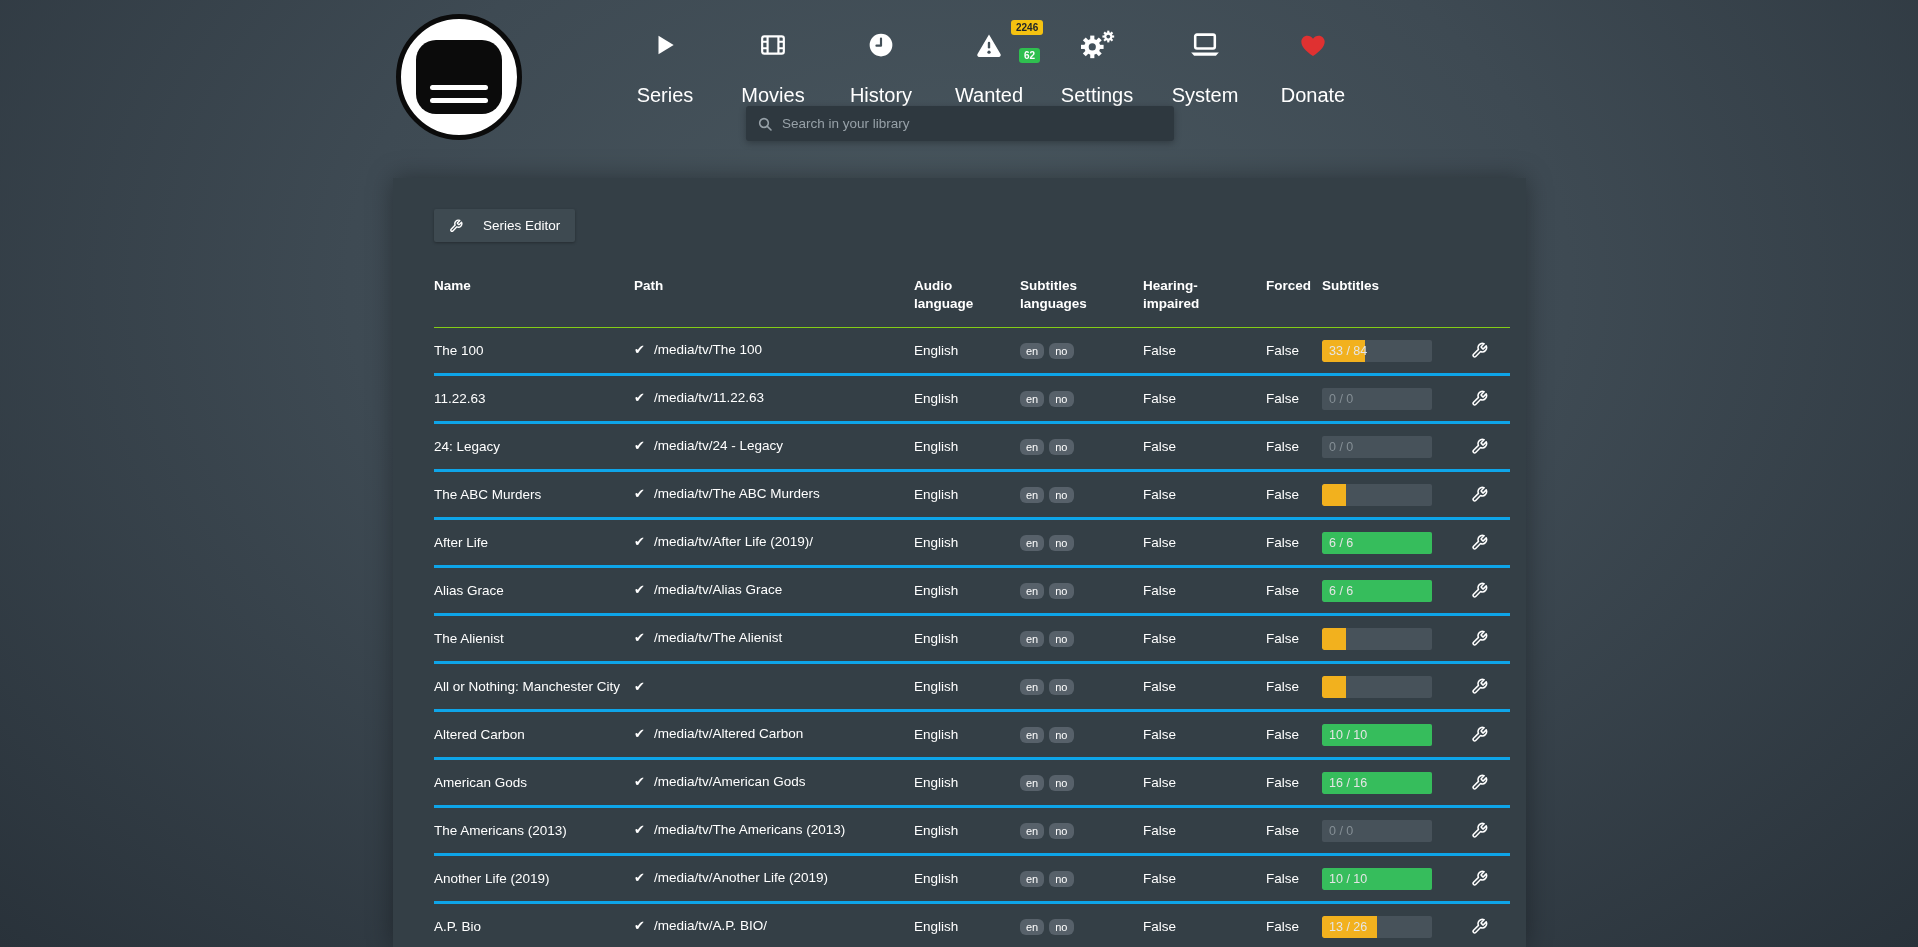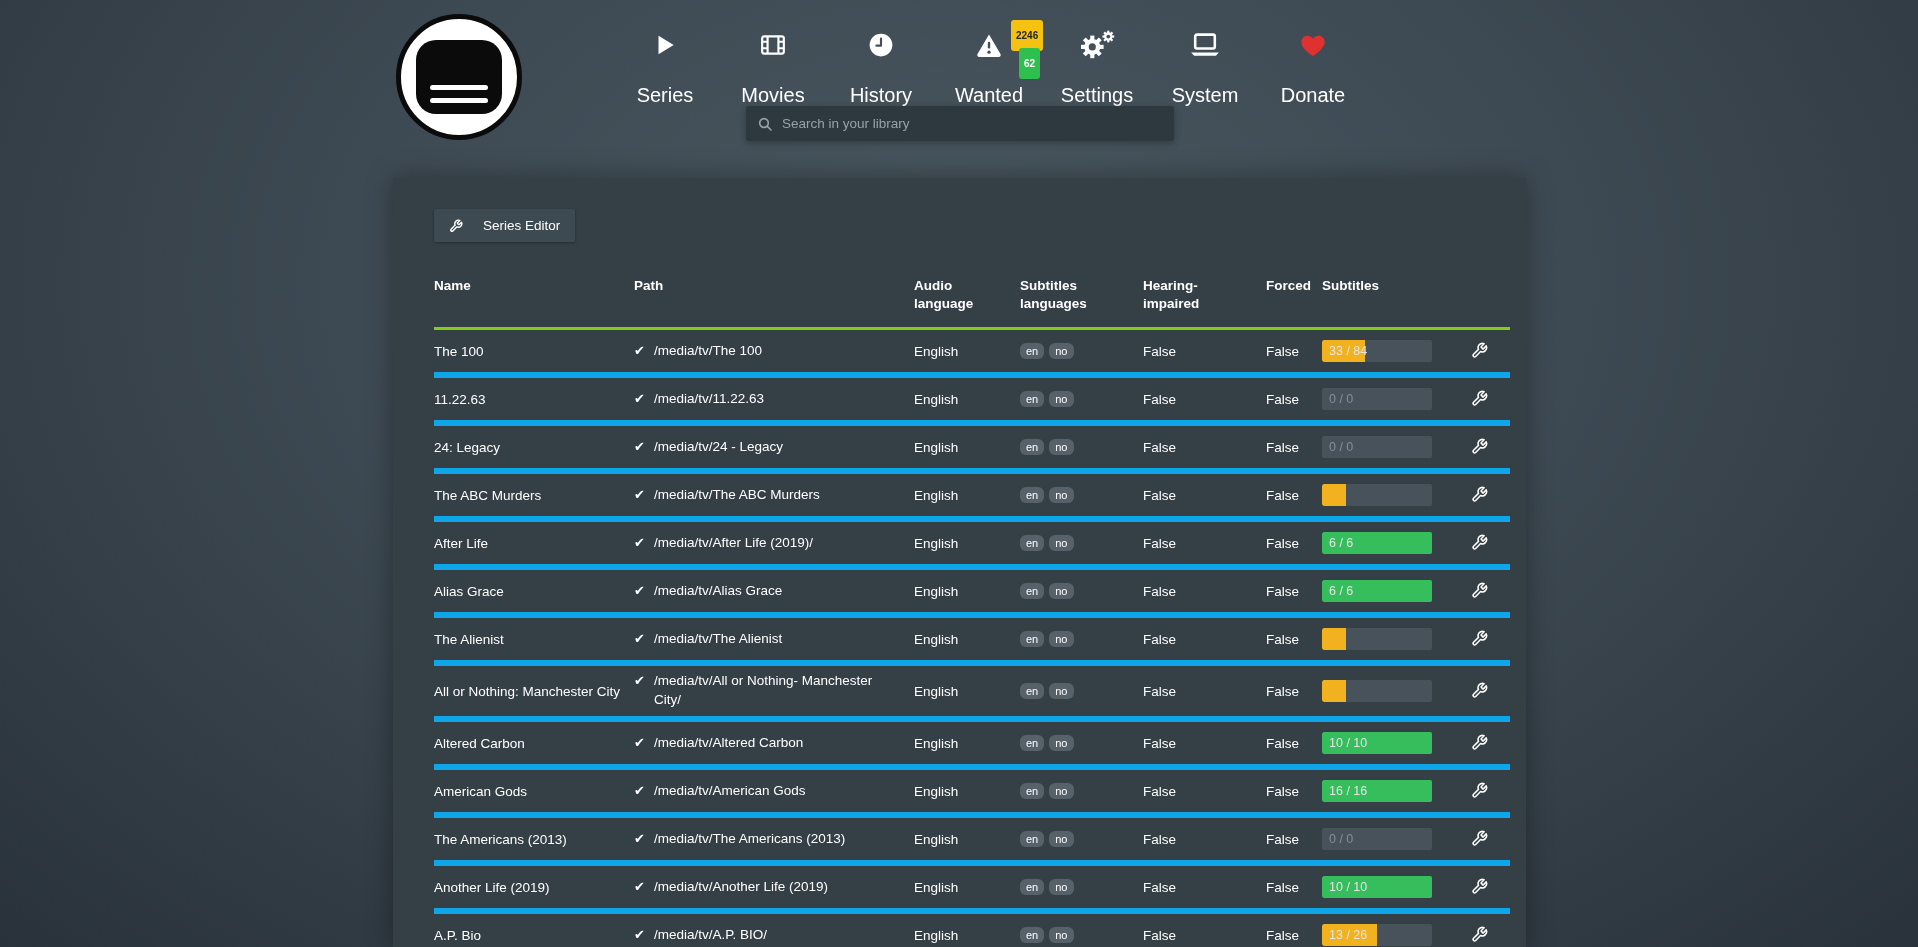--- a/index.html
+++ b/index.html
@@ -15,21 +15,21 @@
   .logo-screen { position:absolute; left:15px; right:15px; top:21px; bottom:21px;
     background:#0b0b0b; border-radius:20px; }
   .logo-line1 { position:absolute; left:16%; right:16%; bottom:32%; height:5px; background:#fff; border-radius:3px; }
   .logo-line2 { position:absolute; left:16%; right:16%; bottom:15%; height:5px; background:#fff; border-radius:3px; }
 
   
   .nav { position:absolute; left:611px; top:26px; display:flex; }
   .nav-item { position:relative; width:108px; text-align:center; color:#fff; cursor:pointer; }
   .nav-icon { height:38px; display:flex; align-items:center; justify-content:center; }
   .nav-label { font-size:20px; margin-top:20px; }
-  .nav-badge { position:absolute; font-size:10px; font-weight:bold; padding:10px 5px; border-radius:3px; line-height:1.1; }
+  .nav-badge { position:absolute; font-size:10px; font-weight:bold; padding:2px 5px; border-radius:3px; line-height:1.1; }
   .badge-warning { background:#f5c211; color:#212529; left:76px; top:-6px; }
   .badge-success { background:#2fbf4f; color:#fff; left:84px; top:22px; }
 
   
   .search { position:absolute; left:746px; top:106px; width:428px; height:35px;
     background:#2e383f; border-radius:3px; display:flex; align-items:center;
     padding:0 11px; box-shadow:0 2px 7px rgba(0,0,0,0.28); }
   .search input { flex:1; background:transparent; border:none; outline:none;
     color:#7dd3fc; font-size:13.5px; margin-left:9px; font-family:"Liberation Sans",sans-serif; }
   .search input::placeholder { color:#97a1a8; }
@@ -39,22 +39,22 @@
     background:#343f46; box-shadow:0 0 24px rgba(0,0,0,0.35); overflow:hidden; }
   .panel-inner { padding:31px 16px 0 41px; }
 
   .btn-editor { display:inline-flex; align-items:center; gap:20px; background:#3e4a51;
     color:#fff; border:none; padding:9px 15px; font-size:13.5px; border-radius:2px;
     cursor:pointer; box-shadow:0 1px 3px rgba(0,0,0,0.3); font-family:"Liberation Sans",sans-serif; }
 
   
   .table { margin-top:27px; color:#fff; font-size:13.5px; }
   .tr, .th-row { display:flex; align-items:center; }
-  .th-row { font-weight:bold; border-bottom:3px solid #84cc16; align-items:flex-start; padding:8px 0 14px 0; line-height:1.35; }
-  .tr { min-height:48px; border-bottom:6px solid #0ea5e9; padding:6px 0; }
+  .th-row { font-weight:bold; border-bottom:1px solid #84cc16; align-items:flex-start; padding:8px 0 14px 0; line-height:1.35; }
+  .tr { min-height:48px; border-bottom:3px solid #0ea5e9; padding:6px 0; }
   .td { padding-right:12px; }
   .c-name  { width:200px; }
   .c-path  { width:280px; }
   .c-audio { width:106px; }
   .c-langs { width:123px; }
   .c-hi    { width:123px; }
   .c-forced{ width:56px;  }
   .c-subs  { width:133px; }
   .c-tools { width:45px; text-align:right; }
   .h-audio { padding-right:50px; }
@@ -388,21 +388,20 @@
           <path d="M14.7 6.3a1 1 0 0 0 0 1.4l1.6 1.6a1 1 0 0 0 1.4 0l3.77-3.77a6 6 0 0 1-7.94 7.94l-6.91 6.91a2.12 2.12 0 0 1-3-3l6.91-6.91a6 6 0 0 1 7.94-7.94l-3.76 3.76z"></path>
         </svg>
       </span>
     </div>
   </div>
 
   <div class="tr">
     <div class="td c-name series-name">All or Nothing: Manchester City</div>
     <div class="td c-path path-cell">
       <span class="check">✔</span>
-      <span>/media/tv/All or Nothing- Manchester City/</span>
     </div>
     <div class="td c-audio">English</div>
     <div class="td c-langs"><span class="lang-badge">en</span><span class="lang-badge">no</span></div>
     <div class="td c-hi">False</div>
     <div class="td c-forced">False</div>
     <div class="td c-subs">
       <div class="progress">
         <div class="p-fill st-warning" style="width: 22%;"></div>
         <span class="p-text"></span>
       </div>

